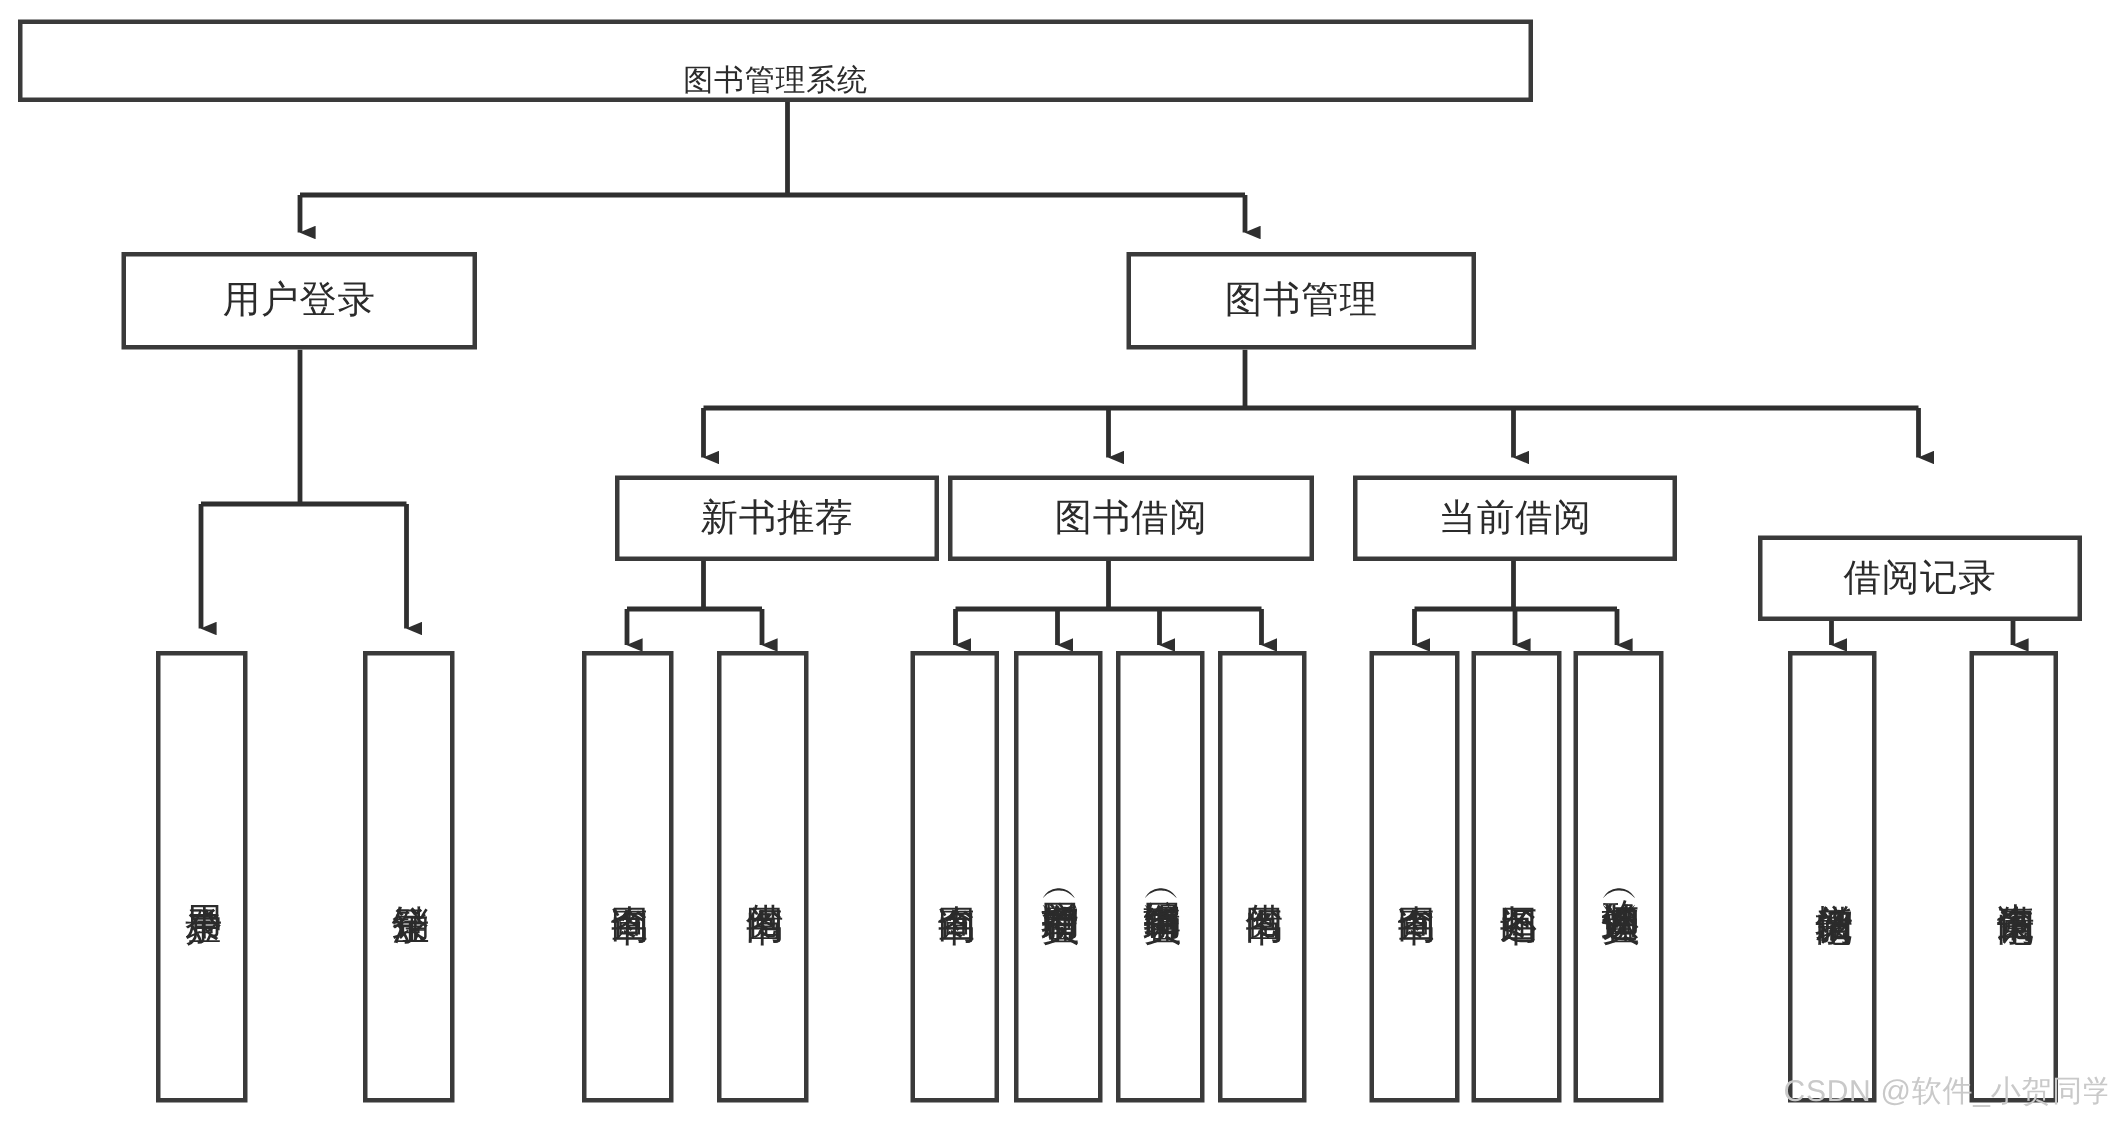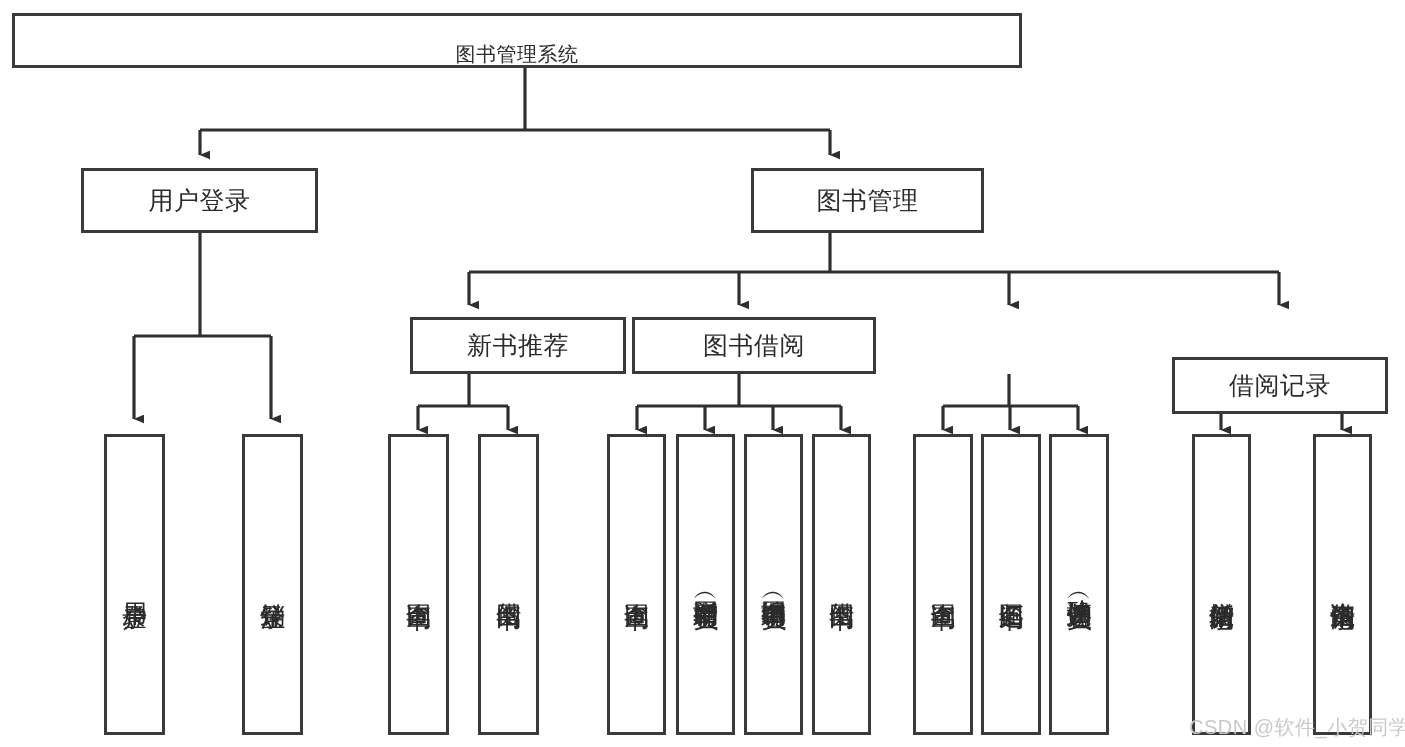--- a/index.html
+++ b/index.html
@@ -137,20 +137,23 @@
   </div>
 
   <div class="node node-h" style="left:362px; top:317px; width:216px; height:57px;margin-left:48px;">
     <span>新书推荐</span>
   </div>
 
   <div class="node node-h" style="left:632px; top:317px; width:244px; height:57px;">
     <span>图书借阅</span>
   </div>
 
+  <div class="node node-h" style="left:902px; top:317px; width:216px; height:57px;">
+    <span>当前借阅</span>
+  </div>
 
   <div class="node node-h" style="left:1172px; top:317px; width:216px; height:57px;margin-top:40px;">
     <span>借阅记录</span>
   </div>
 
   <div class="node node-v" style="left:104px; top:434px; width:61px; height:301px;">
     <span>用户登录</span>
   </div>
 
   <div class="node node-v" style="left:242px; top:434px; width:61px; height:301px;">

